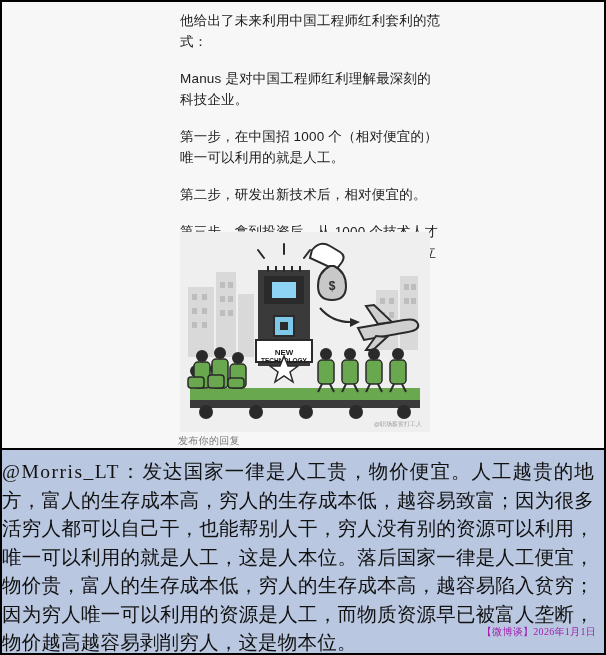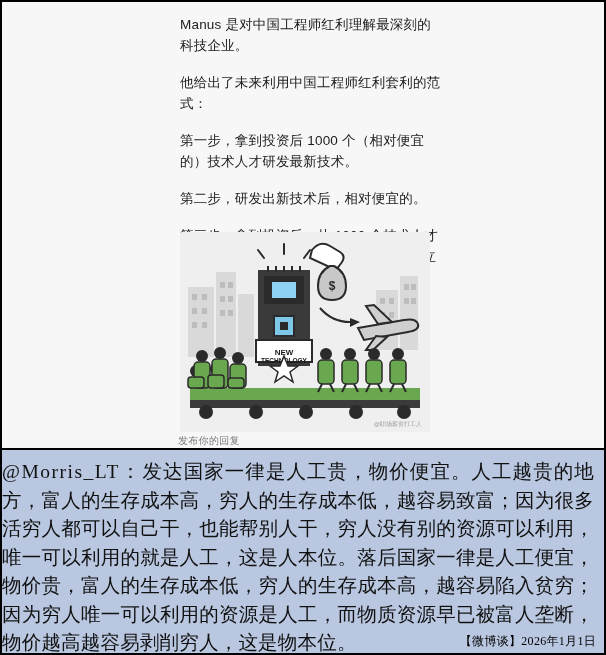--- a/index.html
+++ b/index.html
@@ -87,36 +87,36 @@
     text-align: justify;
     letter-spacing: 0.2px;
   }
   .handle {
     font-family: "Liberation Serif", serif;
     letter-spacing: 1.5px;
   }
   .footer {
     position: absolute;
     right: 8px;
-    bottom: 3px;
+    bottom: 14px;
     font-family: "Liberation Serif", serif;
-    font-size: 12px;
-    color: #000000;
+    font-size: 10px;
+    color: #a21caf;
     letter-spacing: 0.3px;
   }
 </style>
 </head>
 <body>
 
 <div id="frame">
 
   <div class="post">
+    <p class="para">他给出了未来利用中国工程师红利套利的范式：</p>
     <p class="para first">Manus 是对中国工程师红利理解最深刻的科技企业。</p>
-    <p class="para">他给出了未来利用中国工程师红利套利的范式：</p>
-    <p class="para">第一步，拿到投资后 1000 个（相对便宜的）技术人才研发最新技术。</p>
+    <p class="para">第一步，在中国招 1000 个（相对便宜的）唯一可以利用的就是人工。</p>
     <p class="para">第二步，研发出新技术后，相对便宜的。</p>
     <p class="para">第三步，拿到投资后，从 1000 个技术人才里选 50 个最顶尖的带走，去新加坡，建立新公司。</p>
     <p class="para">第四步，把国内 950 个剩下的技术人才裁掉。</p>
   </div>
 
   <div class="illus-wrap">
     <svg width="250" height="200" viewBox="0 0 250 200" xmlns="http://www.w3.org/2000/svg">
       <rect x="0" y="0" width="250" height="200" fill="#efefef"></rect>
 
       <g fill="#d9d9d9">

